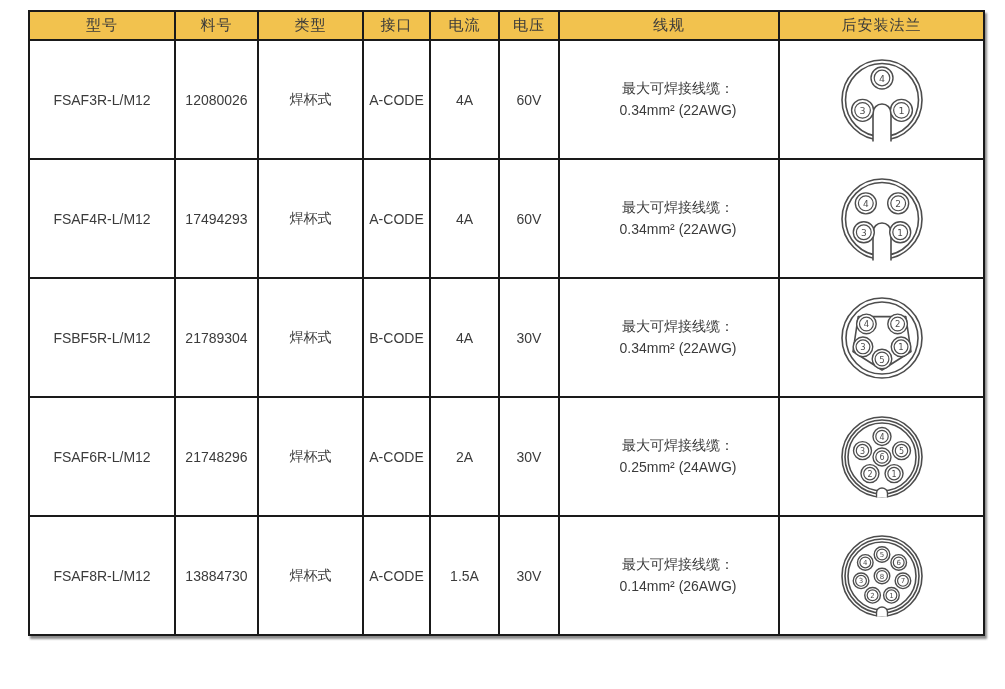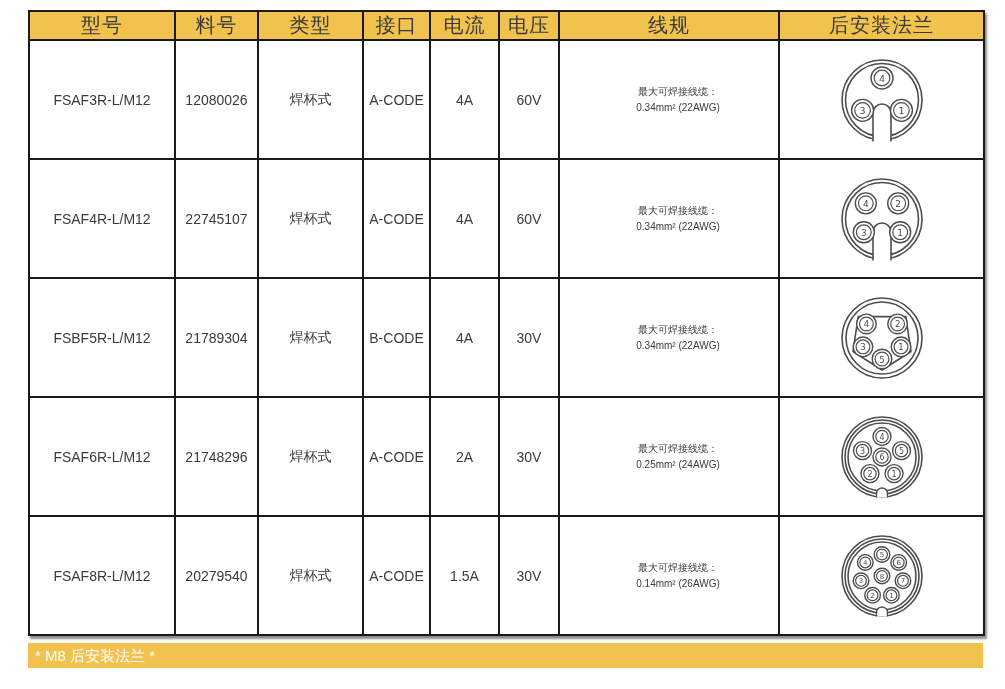--- a/index.html
+++ b/index.html
@@ -12,27 +12,27 @@
     background:#fff;
   }
   .spec-table th,.spec-table td{
     border:2px solid var(--border,#1a1a1a);
     text-align:center;vertical-align:middle;
     color:var(--cell-text,#3b3b3b);
     padding:0;overflow:hidden;
   }
   .spec-table thead th{
     background:var(--accent,#F2C24E);
-    height:27px;font-size:20px;font-weight:normal;
+    height:27px;font-size:15px;font-weight:normal;
     color:var(--header-text,#3a3a3a);
     letter-spacing:1px;
   }
   .spec-table tbody tr{height:119px;}
   .spec-table td{font-size:14px;}
-  .gauge-line{line-height:1.55;font-size:10px;padding-left:18px;}
+  .gauge-line{line-height:1.55;font-size:14px;padding-left:18px;}
   .diagram{display:flex;align-items:center;justify-content:center;height:100%;}
   .footer-bar{
     position:absolute;left:28px;top:643px;width:955px;height:25px;
     background:var(--accent,#F2C24E);
     color:var(--footer-text,#ffffff);
     font-size:15px;line-height:25px;text-align:left;
     padding-left:7px;box-sizing:border-box;
   }
 </style>
 </head>
@@ -88,21 +88,21 @@
                 <text x="19.424847042896396" y="10.828374381289592" text-anchor="middle" dominant-baseline="central" font-size="9.5" fill="#4D4D4D" font-family="&quot;DejaVu Sans&quot;, sans-serif">1</text>
                 <circle cx="-19.424847042896396" cy="10.328374381289596" r="11" fill="#fff" stroke="#4D4D4D" stroke-width="1.4"></circle>
                 <circle cx="-19.424847042896396" cy="10.328374381289596" r="7.8" fill="#fff" stroke="#4D4D4D" stroke-width="1.2"></circle>
                 <text x="-19.424847042896396" y="10.828374381289596" text-anchor="middle" dominant-baseline="central" font-size="9.5" fill="#4D4D4D" font-family="&quot;DejaVu Sans&quot;, sans-serif">3</text>
               </svg>
             </div>
         </td>
       </tr>
       <tr>
         <td>FSAF4R-L/M12</td>
-        <td>22745107</td>
+        <td>17494293</td>
         <td>焊杯式</td>
         <td>A-CODE</td>
         <td>4A</td>
         <td>60V</td>
         <td>
           <div class="gauge-line">最大可焊接线缆：</div>
           <div class="gauge-line">0.34mm² (22AWG)</div>
         </td>
         <td>
           <div class="diagram">
@@ -197,21 +197,21 @@
                 <text x="-19.49665858405065" y="-5.834848384686418" text-anchor="middle" dominant-baseline="central" font-size="8" fill="#4D4D4D" font-family="&quot;DejaVu Sans&quot;, sans-serif">3</text>
                 <circle cx="0" cy="0" r="9" fill="#fff" stroke="#4D4D4D" stroke-width="1.4"></circle>
                 <circle cx="0" cy="0" r="6.2" fill="#fff" stroke="#4D4D4D" stroke-width="1.2"></circle>
                 <text x="0" y="0.5" text-anchor="middle" dominant-baseline="central" font-size="8" fill="#4D4D4D" font-family="&quot;DejaVu Sans&quot;, sans-serif">6</text>
               </svg>
             </div>
         </td>
       </tr>
       <tr>
         <td>FSAF8R-L/M12</td>
-        <td>20279540</td>
+        <td>13884730</td>
         <td>焊杯式</td>
         <td>A-CODE</td>
         <td>1.5A</td>
         <td>30V</td>
         <td>
           <div class="gauge-line">最大可焊接线缆：</div>
           <div class="gauge-line">0.14mm² (26AWG)</div>
         </td>
         <td>
           <div class="diagram">
@@ -244,16 +244,13 @@
                 <circle cx="0" cy="0" r="7.8" fill="#fff" stroke="#4D4D4D" stroke-width="1.4"></circle>
                 <circle cx="0" cy="0" r="5.4" fill="#fff" stroke="#4D4D4D" stroke-width="1.2"></circle>
                 <text x="0" y="0.5" text-anchor="middle" dominant-baseline="central" font-size="7" fill="#4D4D4D" font-family="&quot;DejaVu Sans&quot;, sans-serif">8</text>
               </svg>
             </div>
         </td>
       </tr>
     </tbody>
   </table>
 
-  <div class="footer-bar">
-    <span>* M8 后安装法兰 *</span>
-  </div>
 </div>
 
 </body></html>

